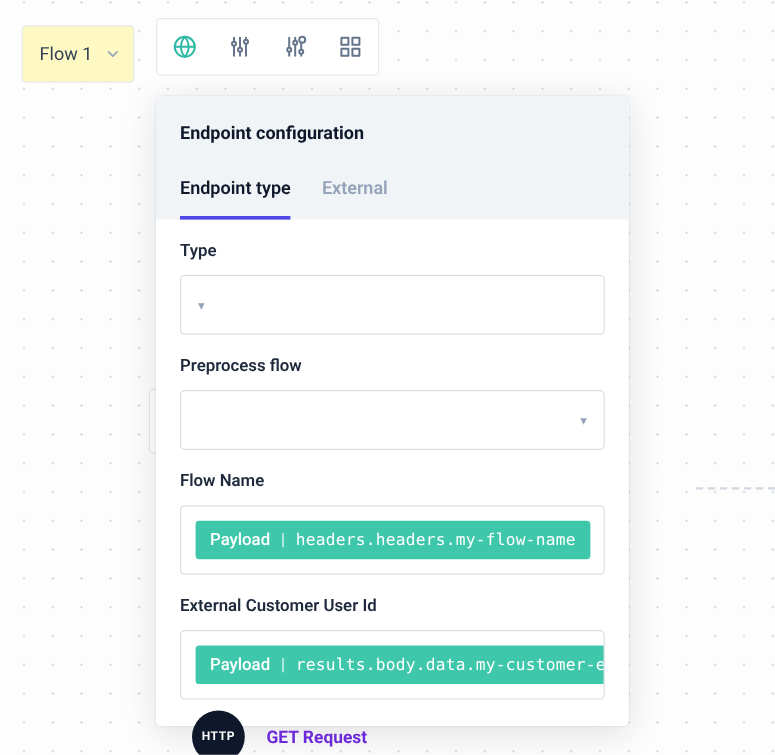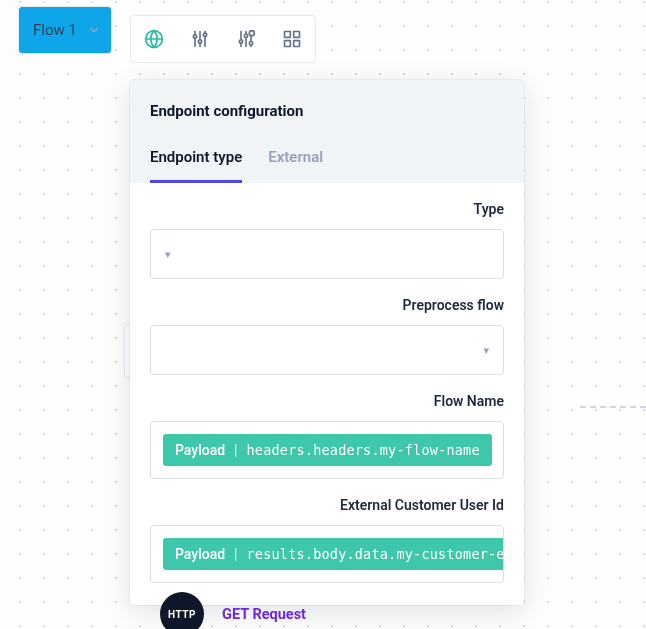--- a/index.html
+++ b/index.html
@@ -14,25 +14,25 @@
   }
   .canvas-dots {
     position: absolute;
     inset: 0;
     background-image: radial-gradient(#d6dbe1 1px, transparent 1px);
     background-size: 24px 24px;
     background-position: 8px 14px;
   }
   .flow-selector {
     position: absolute;
-    top: 6px;
+    top: 21px;
     left: 18px;
     width: 94px;
     height: 48px;
-    background: #0ea5e9;
+    background: #fef9c3;
     border: 1px solid #e6e8eb;
     border-radius: 4px;
     display: flex;
     align-items: center;
     padding: 0 10px 0 14px;
     justify-content: space-between;
     cursor: pointer;
     font-size: 15px;
     color: #334155;
   }
@@ -92,21 +92,21 @@
     font-weight: 600;
     border-bottom: 3px solid transparent;
   }
   .tab.active {
     color: #0f172a;
     border-bottom-color: #4f46e5;
   }
   .panel-body {
     padding: 18px 20px 22px 20px;
   }
-  .field { margin-bottom: 18px; text-align: right; }
+  .field { margin-bottom: 18px; }
   .field-label {
     font-size: 14px;
     font-weight: 600;
     color: #1e293b;
     margin-bottom: 12px;
     display: block;
   }
   .select {
     height: 50px;
     border: 1px solid #d9dee4;

